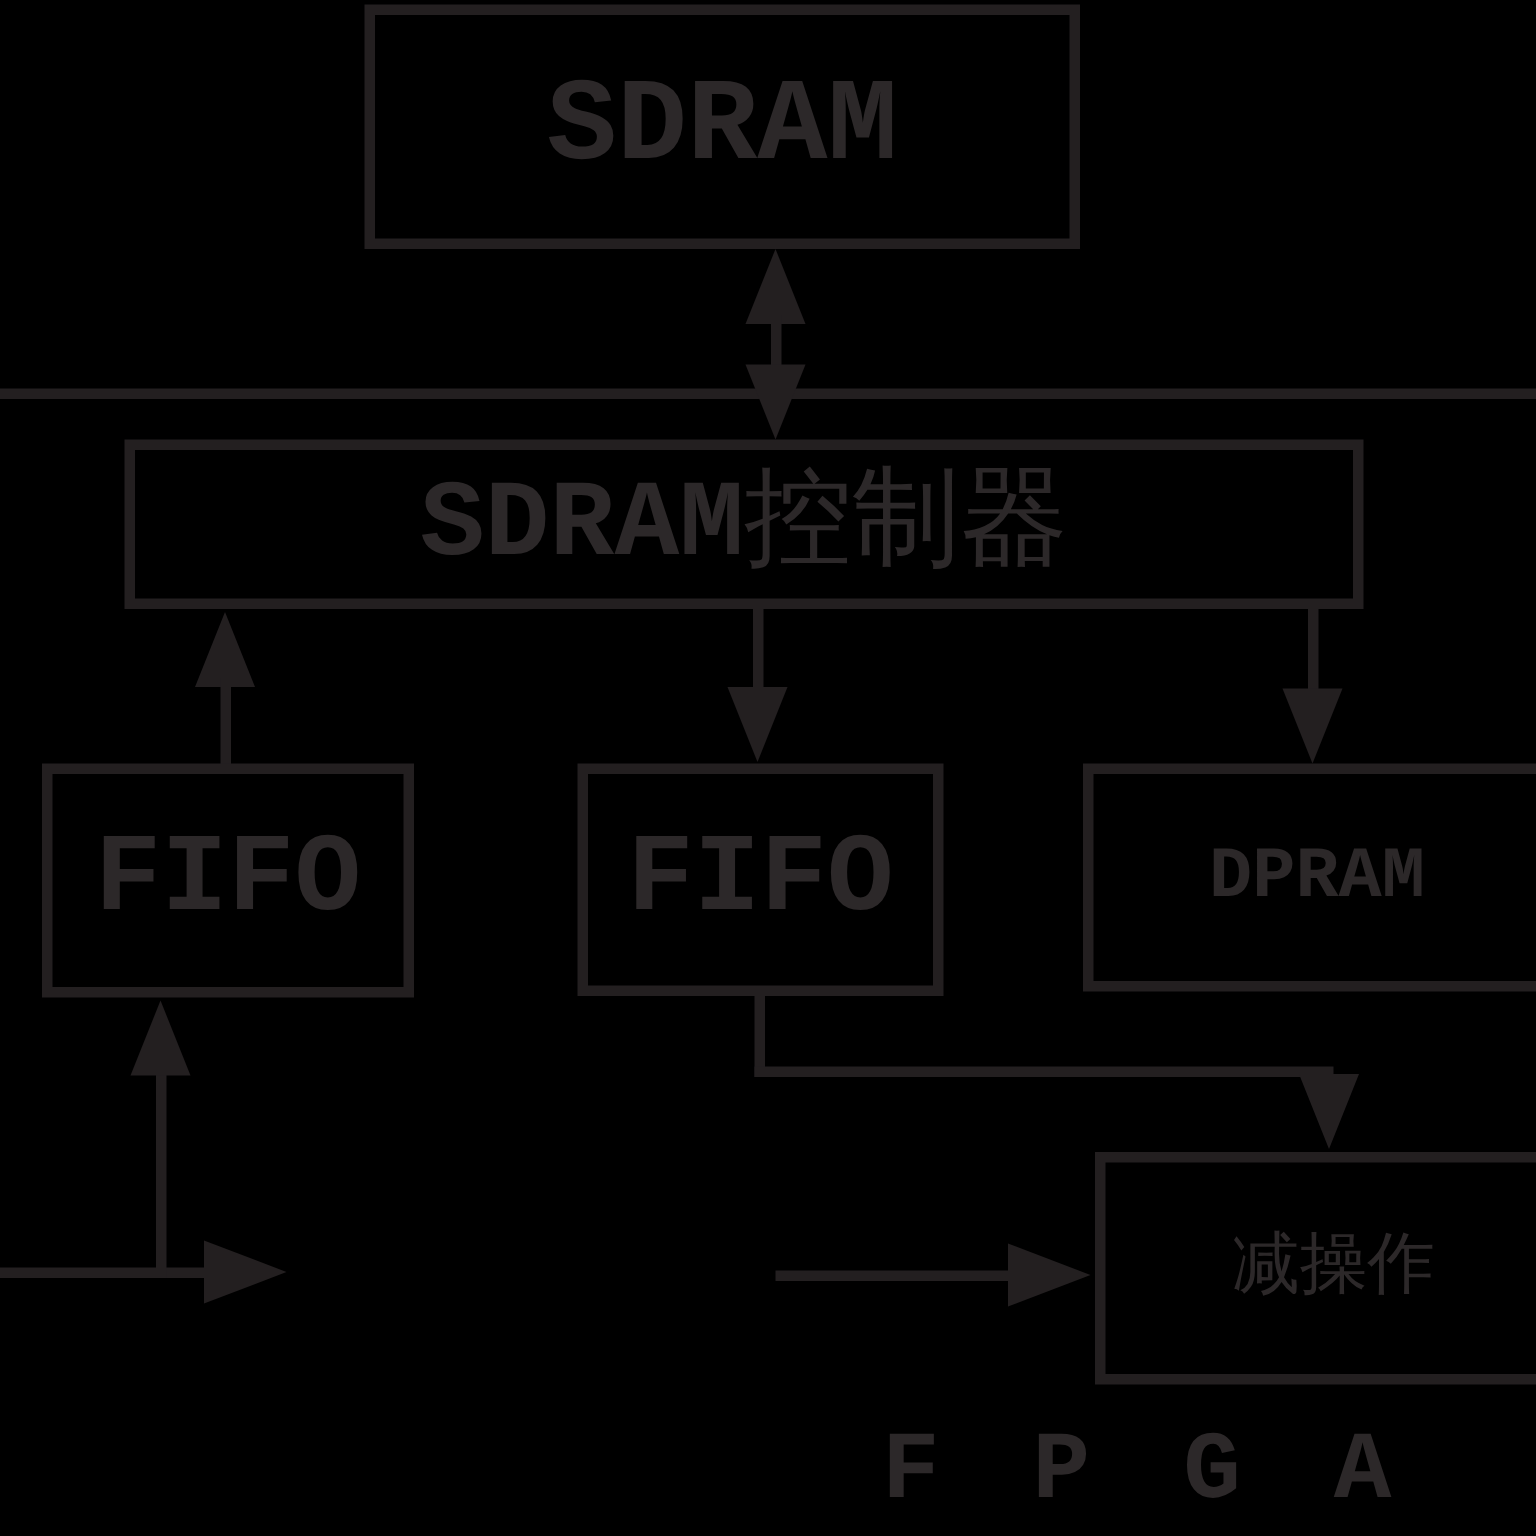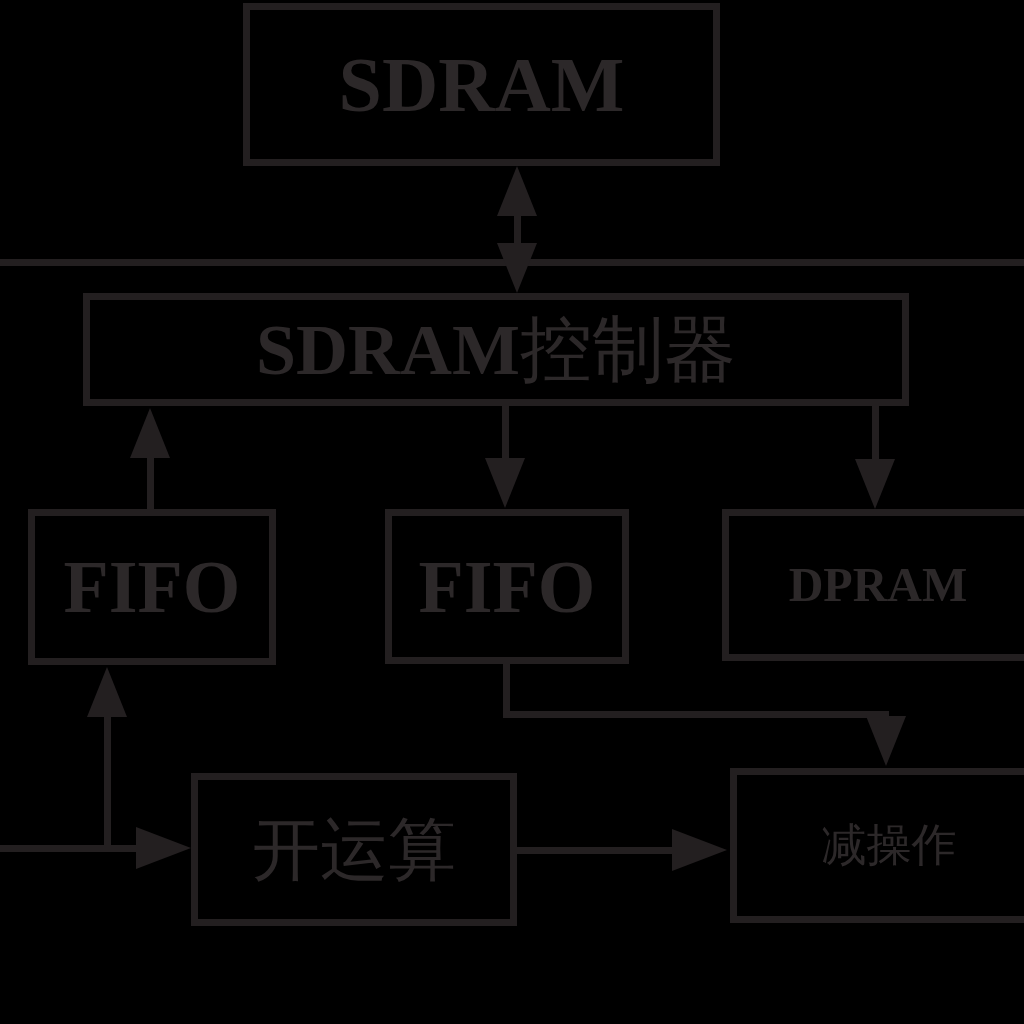--- a/index.html
+++ b/index.html
@@ -6,21 +6,21 @@
     --bg:#000000;
     --stroke:#231f20;
     --text:#2c2829;
   }
   html,body{margin:0;padding:0;background:var(--bg);}
   .canvas{
     position:relative;
     width:1024px;height:1024px;
     background:var(--bg);
     overflow:hidden;
-    font-family:Liberation Serif, serif;
+    font-family:Liberation Mono, monospace;
   }
   .node{
     position:absolute;
     box-sizing:border-box;
     border:7px solid var(--stroke);
     background:transparent;
     display:flex;align-items:center;justify-content:center;
     color:var(--text);
   }
   .lbl{white-space:nowrap;line-height:1;}
@@ -84,25 +84,23 @@
 
   <div class="line" style="left:0;top:845px;width:140px;height:7px;"></div>
   <div class="ah ah-right" style="left:136px;top:827px;"></div>
   <div class="line" style="left:104px;top:715px;width:7px;height:137px;"></div>
   <div class="ah ah-up" style="left:87px;top:667px;"></div>
 
   <div class="line" style="left:503px;top:664px;width:7px;height:54px;"></div>
   <div class="line" style="left:503px;top:711px;width:386px;height:7px;"></div>
   <div class="ah ah-down" style="left:866px;top:716px;"></div>
 
-  <div class="node" style="left:191px;top:773px;width:326px;height:153px;">
-    <span class="lbl" style="font-size:68px;">开运算</span>
-  </div>
 
   <div class="line" style="left:517px;top:847px;width:155px;height:7px;"></div>
   <div class="ah ah-right" style="left:672px;top:829px;"></div>
 
   <div class="node" style="left:730px;top:768px;width:318px;height:155px;">
     <span class="lbl" style="font-size:45px;">减操作</span>
   </div>
 
+  <div class="fpga-label">FPGA</div>
 
 </div>
 
 </body></html>

